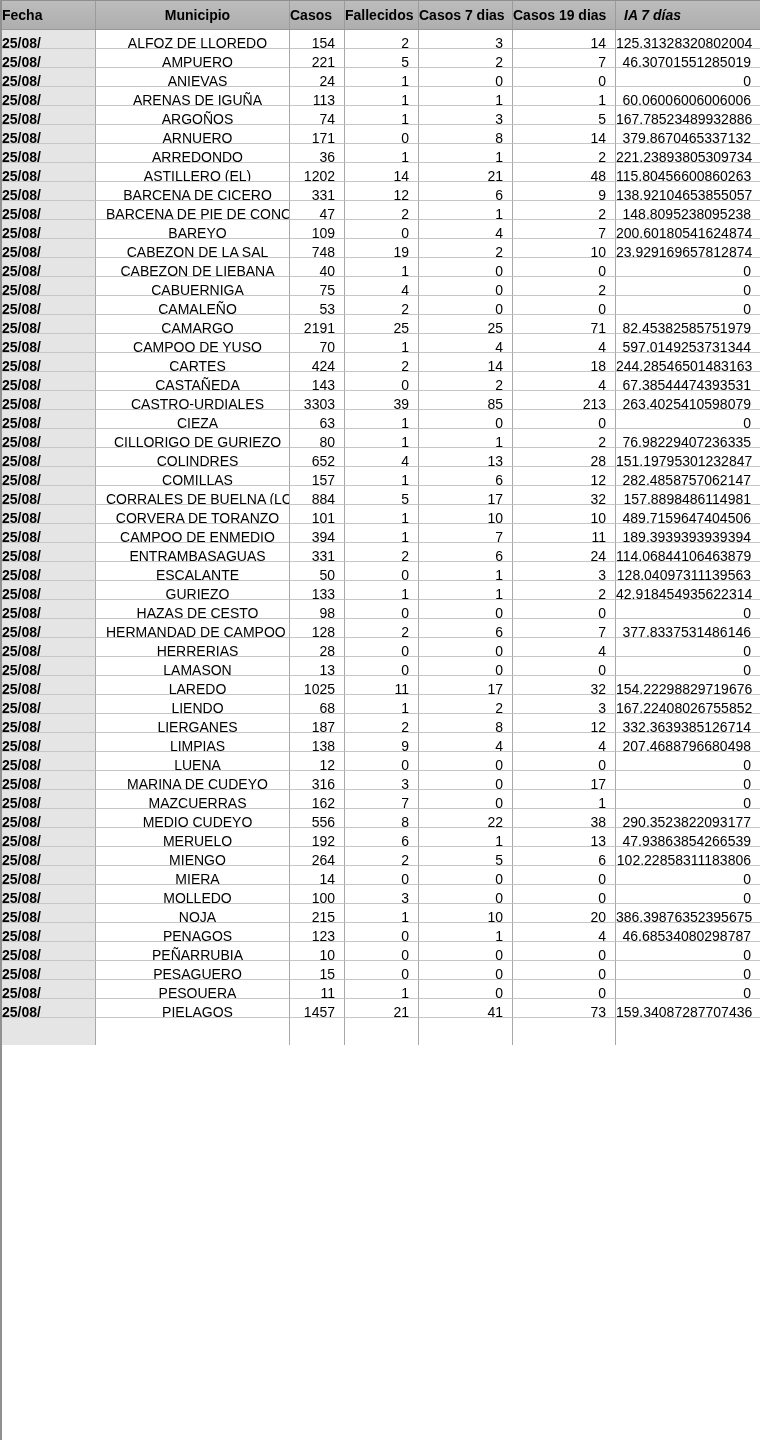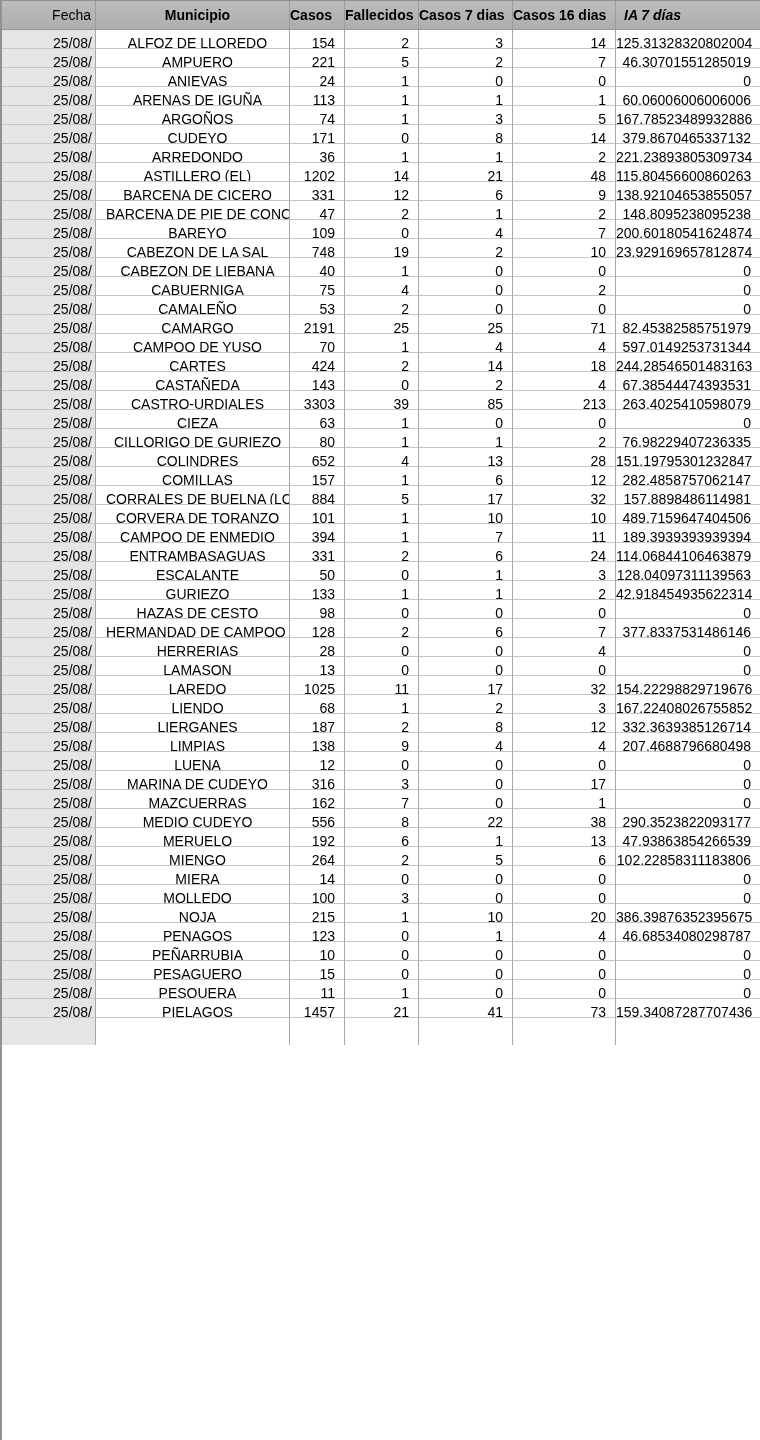--- a/index.html
+++ b/index.html
@@ -13,42 +13,42 @@
   .th{font-weight:bold;font-size:14px;line-height:28px;box-sizing:border-box;
       border-right:1px solid #9b9b9b;overflow:hidden;white-space:nowrap;}
   .th:last-child{border-right:none;font-style:italic;}
   
   .tr{height:19px;box-sizing:border-box;}
   .td{font-size:14px;line-height:26px;box-sizing:border-box;background:#fff;
       border-right:1px solid #a8a8a8;border-bottom:1px solid #c6c6c6;
       overflow:hidden;white-space:nowrap;}
   .td:last-child{border-right:none;}
   
-  .c-fecha{text-align:right;padding-right:3px;font-weight:normal;background:#e5e5e5;}
+  .c-fecha{text-align:left;padding-right:3px;font-weight:bold;background:#e5e5e5;}
   .th.c-fecha{background:transparent;padding-right:4px;}
   .c-muni{text-align:center;padding-left:10px;}
   .c-num{text-align:right;padding-right:9px;}
   .th.c-num{padding-right:12px;}
   .c-ia{text-align:right;padding-right:9px;}
   .th.c-ia{text-align:left;padding-left:8px;}
   
   .tr-partial .td{border-bottom:none;height:27px;}
 </style>
 </head>
 <body>
 
 <div id="app">
 
   <div class="grid-row thead">
     <div class="th c-fecha">Fecha</div>
     <div class="th c-muni">Municipio</div>
     <div class="th c-num">Casos</div>
     <div class="th c-num">Fallecidos</div>
     <div class="th c-num">Casos 7 dias</div>
-    <div class="th c-num">Casos 16 dias</div>
+    <div class="th c-num">Casos 19 dias</div>
     <div class="th c-ia">IA 7 días</div>
   </div>
 
   <div id="tbody">
       <div class="grid-row tr">
         <div class="td c-fecha">25/08/</div>
         <div class="td c-muni">ALFOZ DE LLOREDO</div>
         <div class="td c-num">154</div>
         <div class="td c-num">2</div>
         <div class="td c-num">3</div>
@@ -86,21 +86,21 @@
         <div class="td c-fecha">25/08/</div>
         <div class="td c-muni">ARGOÑOS</div>
         <div class="td c-num">74</div>
         <div class="td c-num">1</div>
         <div class="td c-num">3</div>
         <div class="td c-num">5</div>
         <div class="td c-ia">167.78523489932886</div>
       </div>
       <div class="grid-row tr">
         <div class="td c-fecha">25/08/</div>
-        <div class="td c-muni">CUDEYO</div>
+        <div class="td c-muni">ARNUERO</div>
         <div class="td c-num">171</div>
         <div class="td c-num">0</div>
         <div class="td c-num">8</div>
         <div class="td c-num">14</div>
         <div class="td c-ia">379.8670465337132</div>
       </div>
       <div class="grid-row tr">
         <div class="td c-fecha">25/08/</div>
         <div class="td c-muni">ARREDONDO</div>
         <div class="td c-num">36</div>

